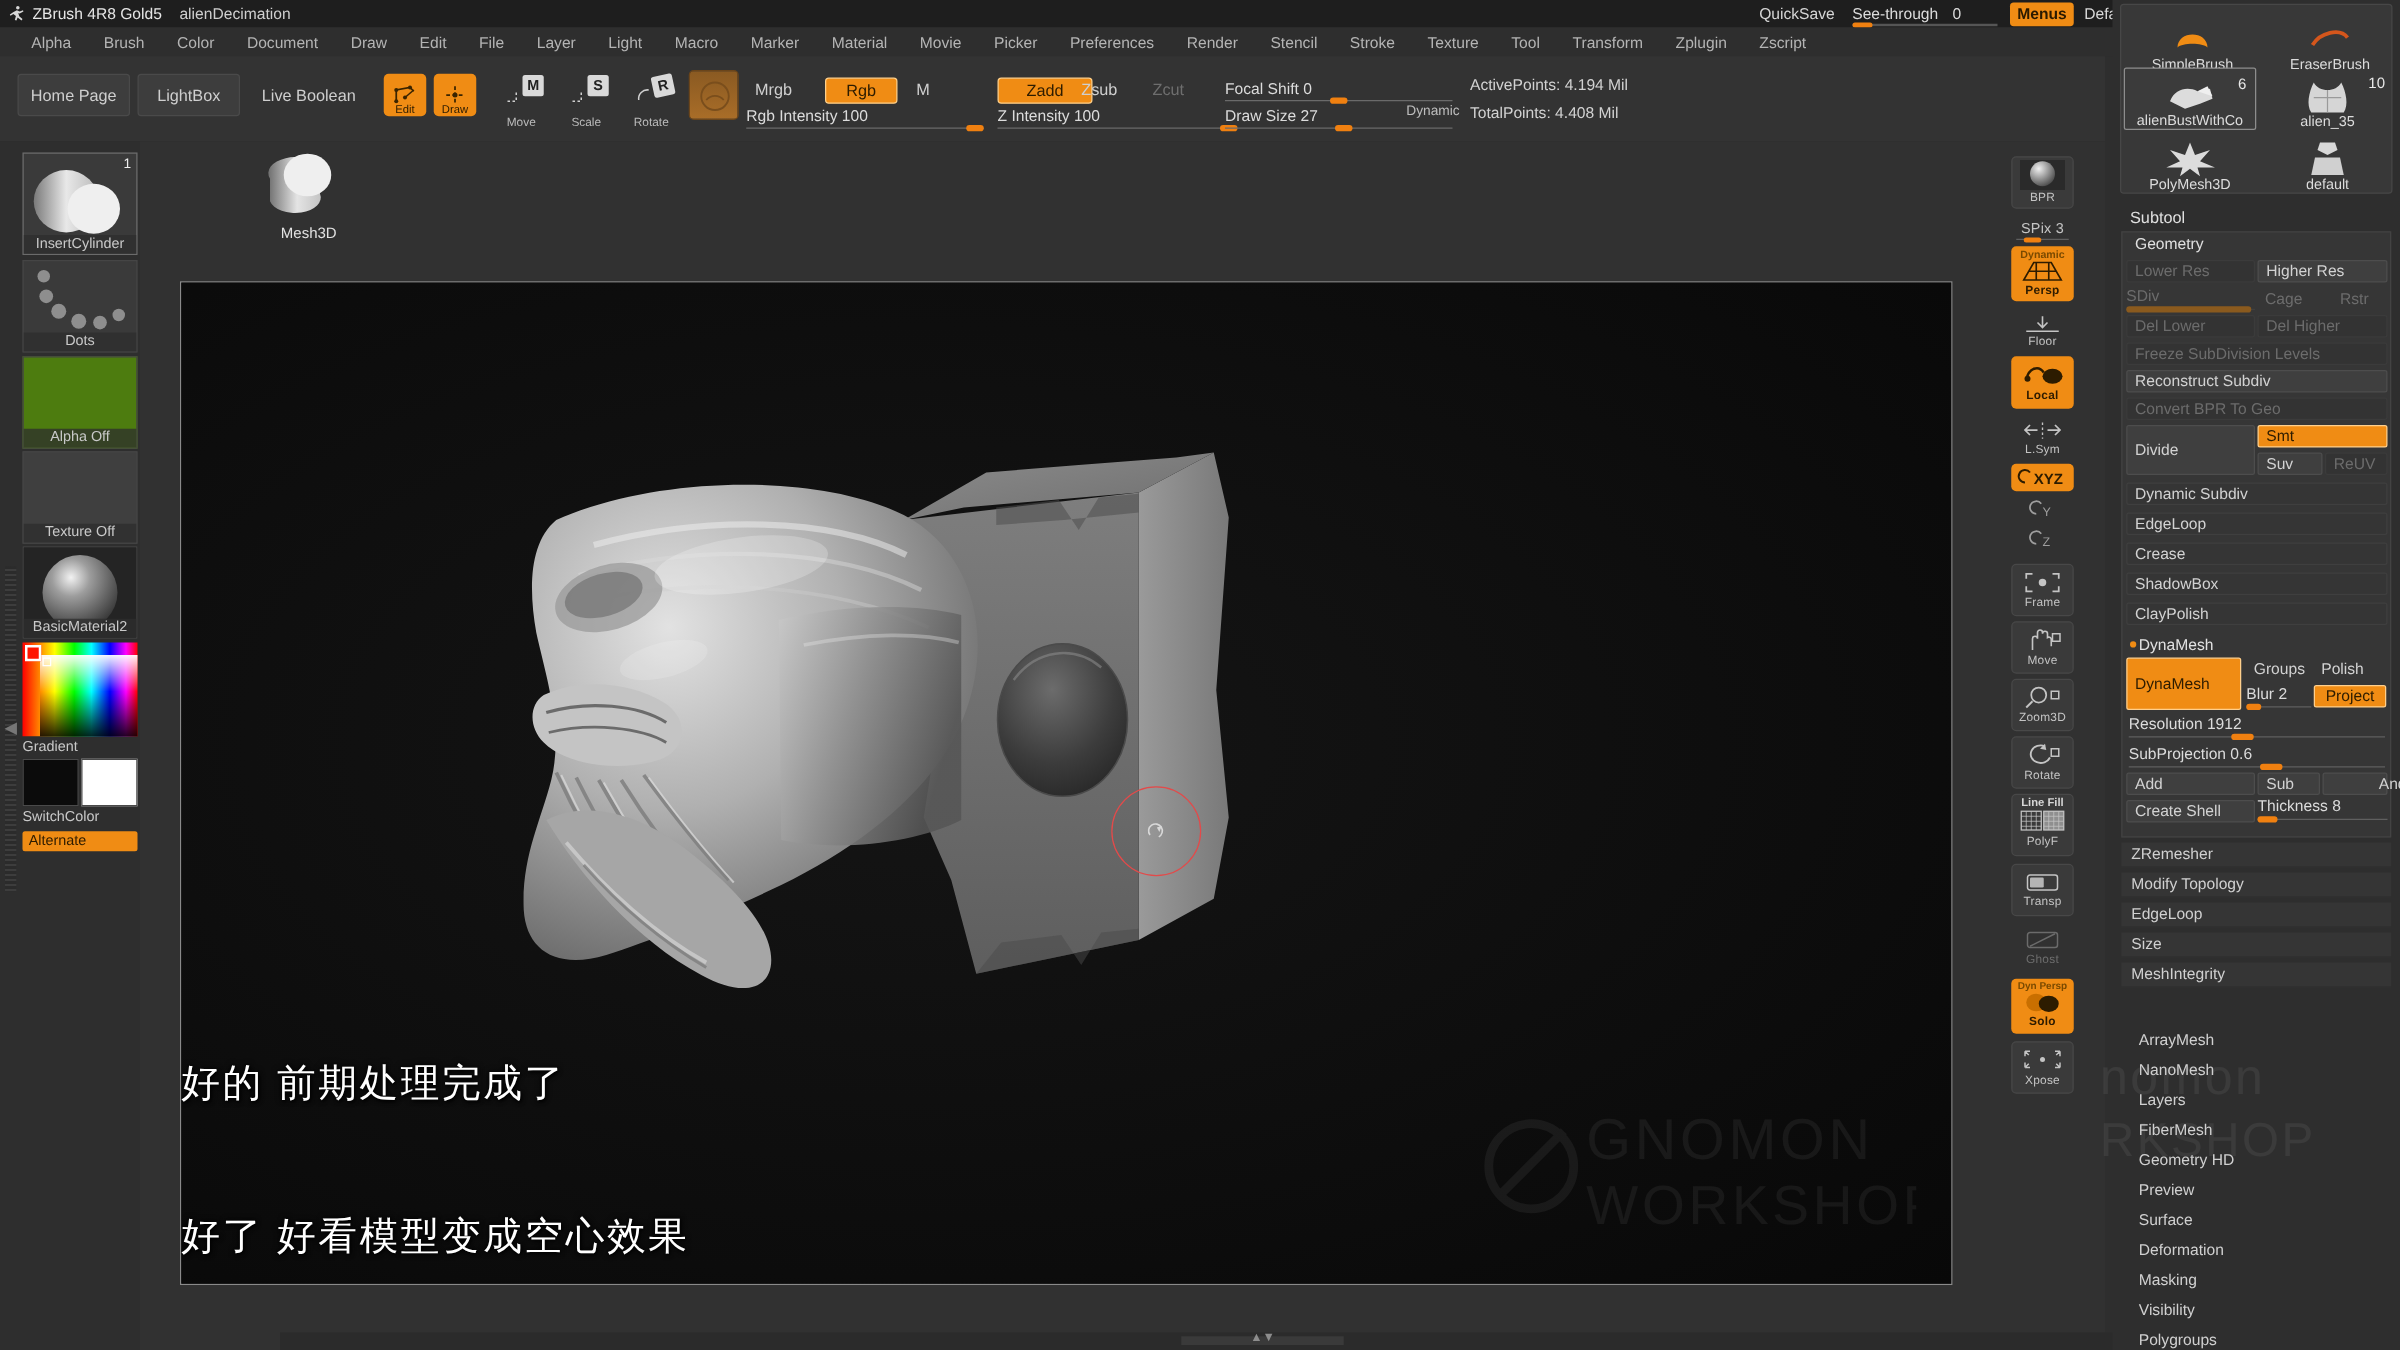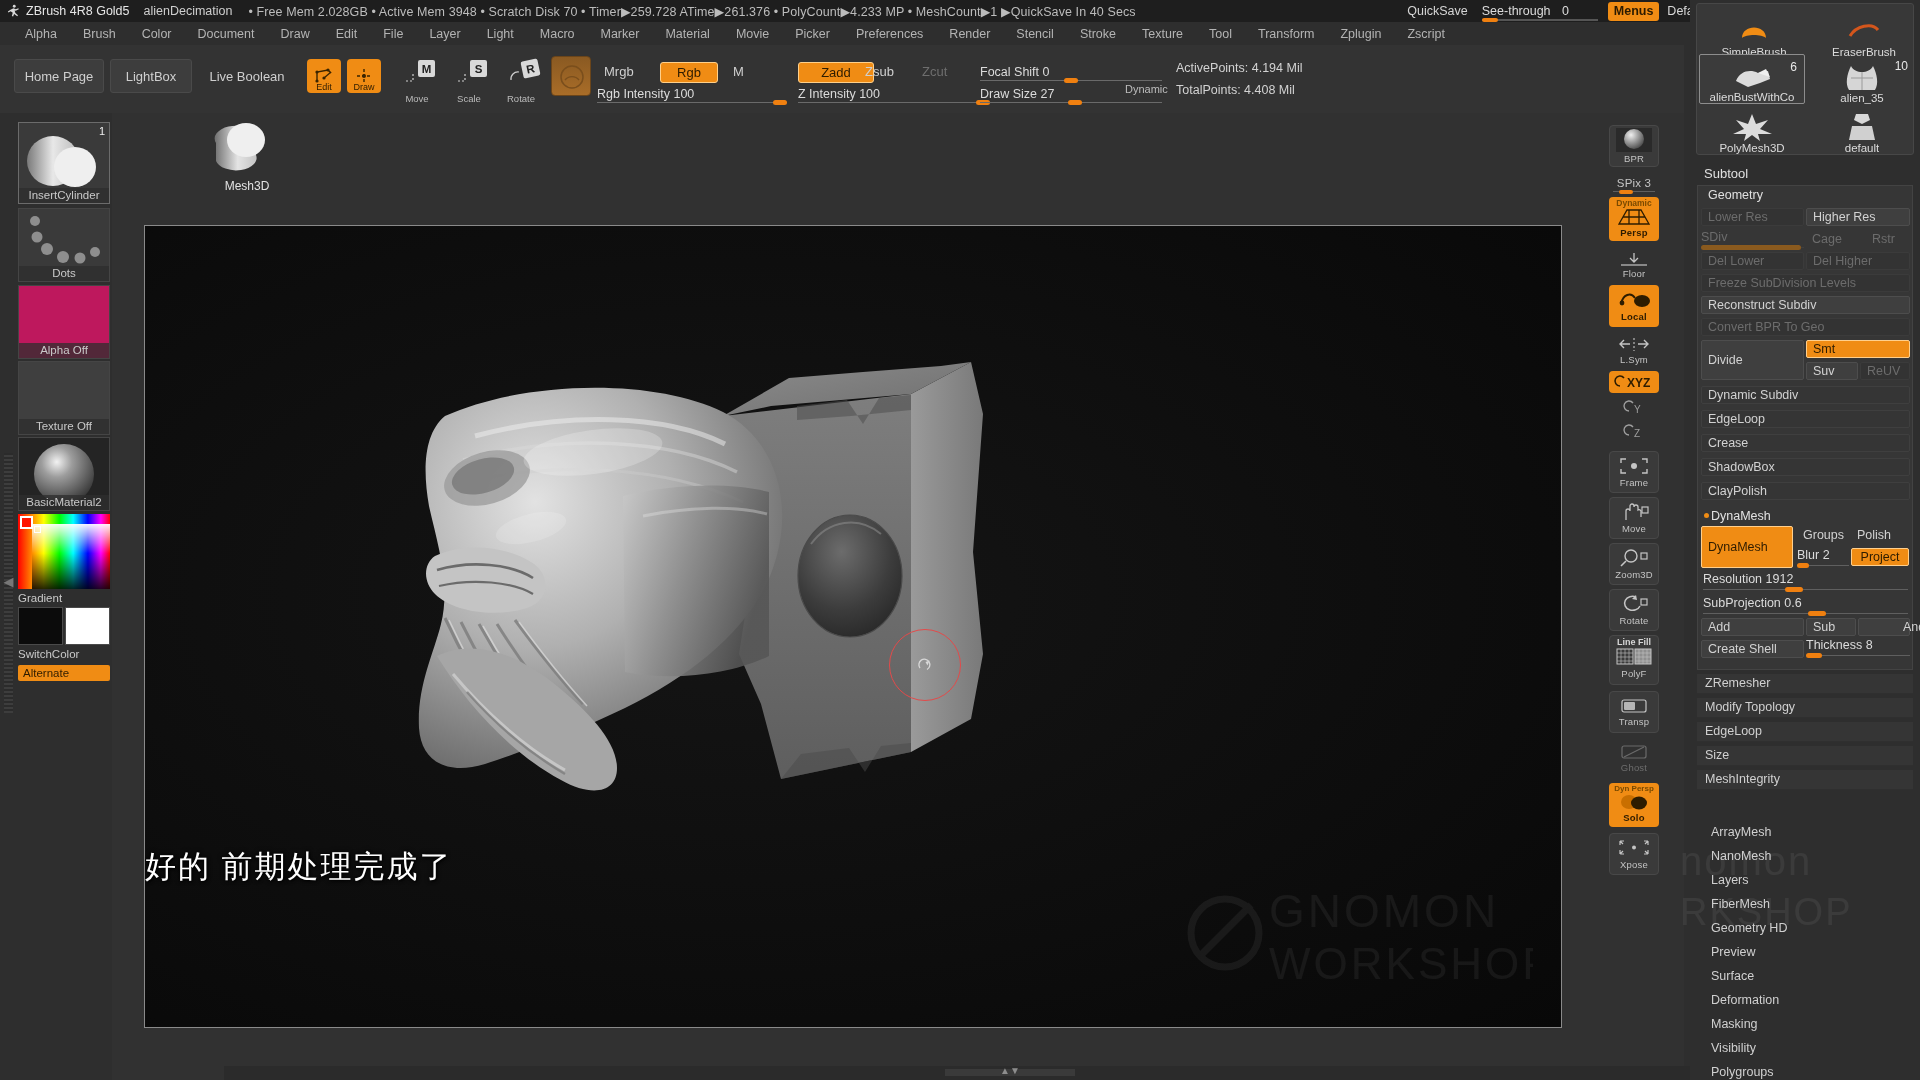--- a/index.html
+++ b/index.html
@@ -157,21 +157,20 @@
 
   <div class="titlebar">
     <svg class="zlogo" viewBox="0 0 20 20">
       <g fill="#e8e8e8">
         <circle cx="11" cy="3" r="1.9"></circle>
         <path d="M10 5.5 L13 7 L16.5 5.5 L17 7 L13 9 L11.5 8.5 L12.5 12 L16 15 L15 16.4 L10.8 13.2 L9.5 16.6 L7.8 16.1 L9 11.8 L6.2 9.6 L3.2 11.4 L2.5 10 L6 7.7 Z"></path>
       </g>
     </svg>
     <span class="tb-app">ZBrush 4R8 Gold5</span>
     <span class="tb-doc">alienDecimation</span>
-    <span class="tb-stats">• Free Mem 2.028GB • Active Mem 3948 • Scratch Disk 70 • Timer▶259.728 ATime▶261.376 • PolyCount▶4.233 MP • MeshCount▶1 ▶QuickSave In 40 Secs</span>
 
     <div class="tb-right">
       <span class="tb-quicksave">QuickSave</span>
       <div class="seethru-wrap">
         <span class="seethru-lbl">See-through</span>
         <span class="seethru-lbl" style="margin-left:8px">0</span>
         <div class="seethru-track"></div>
         <div class="seethru-fill"></div>
       </div>
       <span class="menus-btn">Menus</span>
@@ -348,21 +347,21 @@
             <circle cx="18" cy="28" r="5.5"></circle>
           <circle cx="28" cy="40" r="6"></circle>
             <circle cx="44" cy="48" r="6"></circle>
           <circle cx="61" cy="49" r="5.5"></circle>
             <circle cx="76" cy="43" r="5"></circle>
         </g>
       </svg>
       <span class="lt-cap">Dots</span>
     </div>
 
-    <div class="lt-cell" style="top:172px; height:74px; background:#be185d;">
+    <div class="lt-cell" style="top:172px; height:74px; background:#4d7c0f;">
       <span class="lt-cap">Alpha Off</span>
     </div>
 
     <div class="lt-cell" style="top:248px; height:74px; background:#3f3f3f;">
       <span class="lt-cap">Texture Off</span>
     </div>
 
     <div class="lt-cell" style="top:324px; height:74px; background:#1b1b1b;">
       <svg width="90" height="72" viewBox="0 0 90 72">
         <defs>
@@ -525,20 +524,21 @@
         </g>
       </svg>
 
       <div class="cursor-circle" style="left:744px; top:403px;"></div>
       <svg style="position:absolute; left:771px; top:430px;" width="18" height="18" viewBox="0 0 18 18">
         <path d="M4 12 A5.5 5.5 0 1 1 11 13.5" fill="none" stroke="#d8d8d8" stroke-width="1.3"></path>
         <path d="M11.5 9.5 L13.5 4.5 L9.5 6" fill="#d8d8d8"></path>
       </svg>
 
       <div class="subs" style="top:620px;">好的 前期处理完成了</div>
+      <div class="subs" style="top:742px;">好了 好看模型变成空心效果</div>
 
       <svg class="wmark" viewBox="0 0 360 160">
         <g fill="none" stroke="#ffffff" stroke-width="7">
           <circle cx="52" cy="72" r="34"></circle>
           <path d="M26 96 L78 44"></path>
         </g>
         <text x="96" y="66" font-family="Liberation Sans, sans-serif" font-size="46" fill="#ffffff" letter-spacing="3">GNOMON</text>
         <text x="96" y="118" font-family="Liberation Sans, sans-serif" font-size="44" fill="#ffffff" letter-spacing="3">WORKSHOP</text>
       </svg>
     </div>

